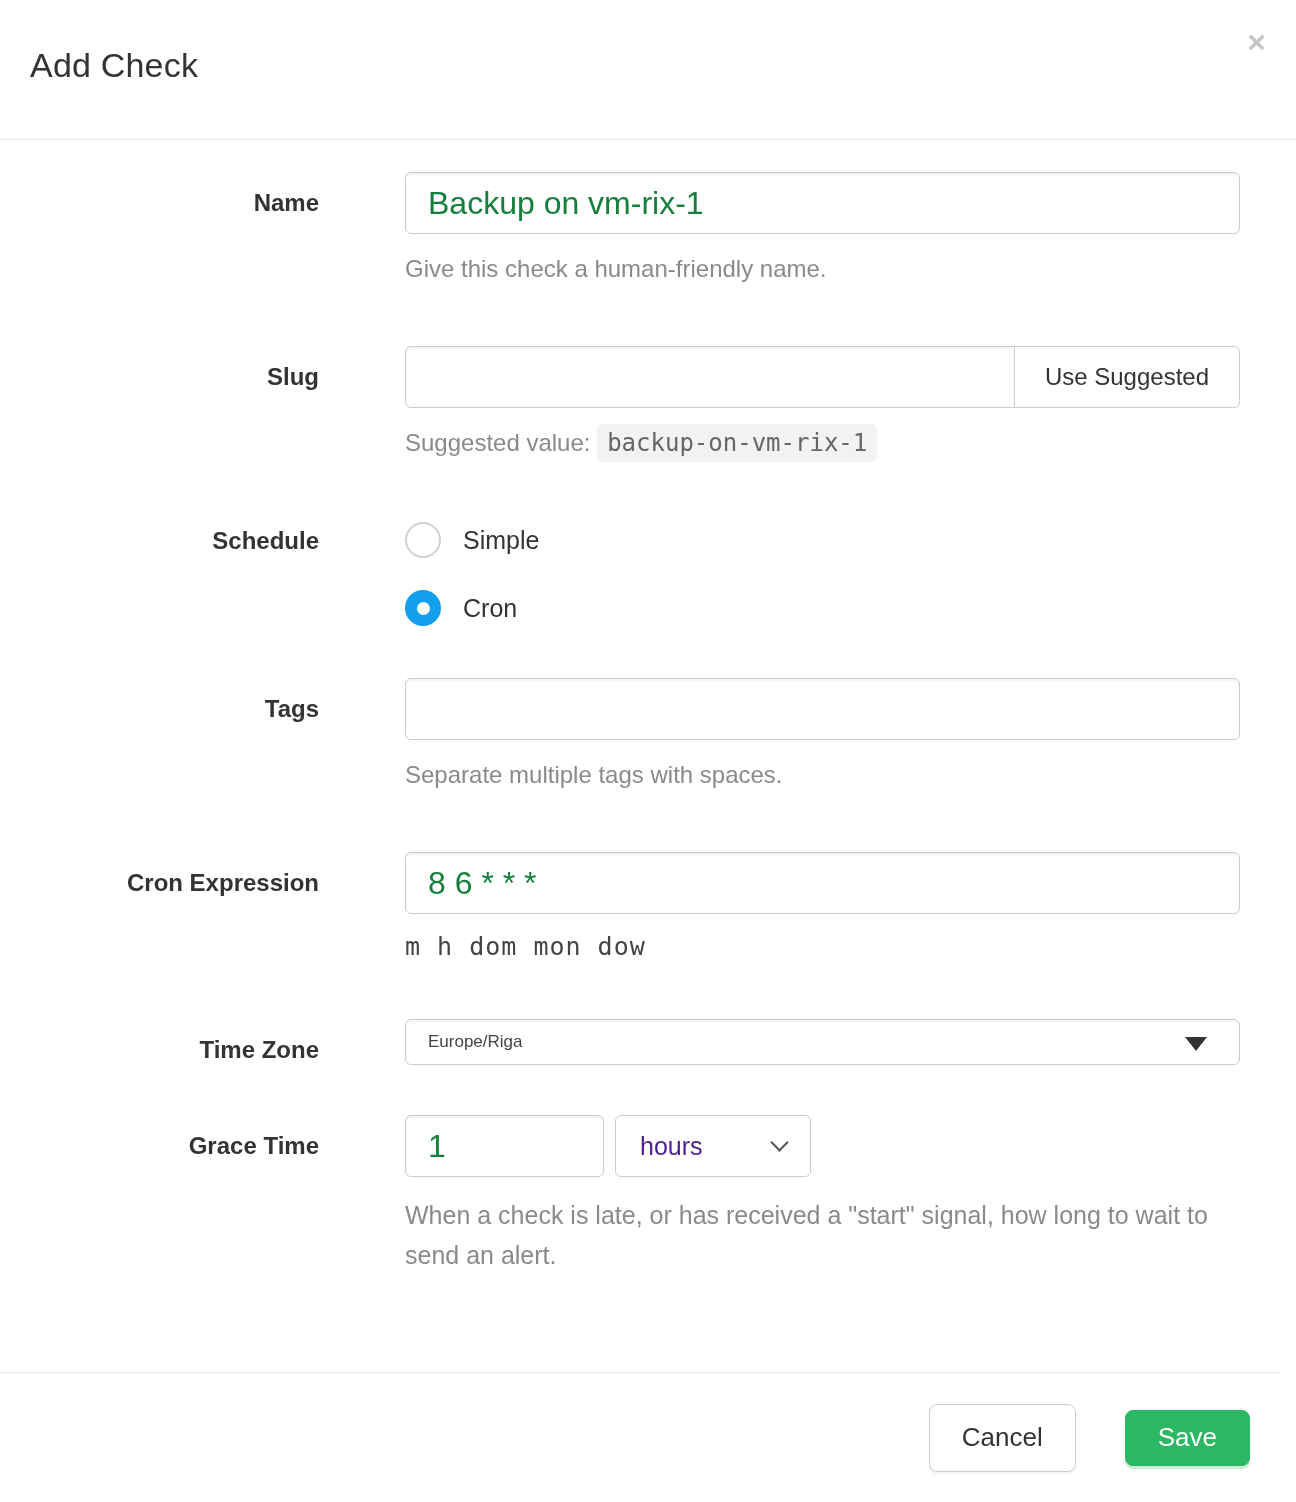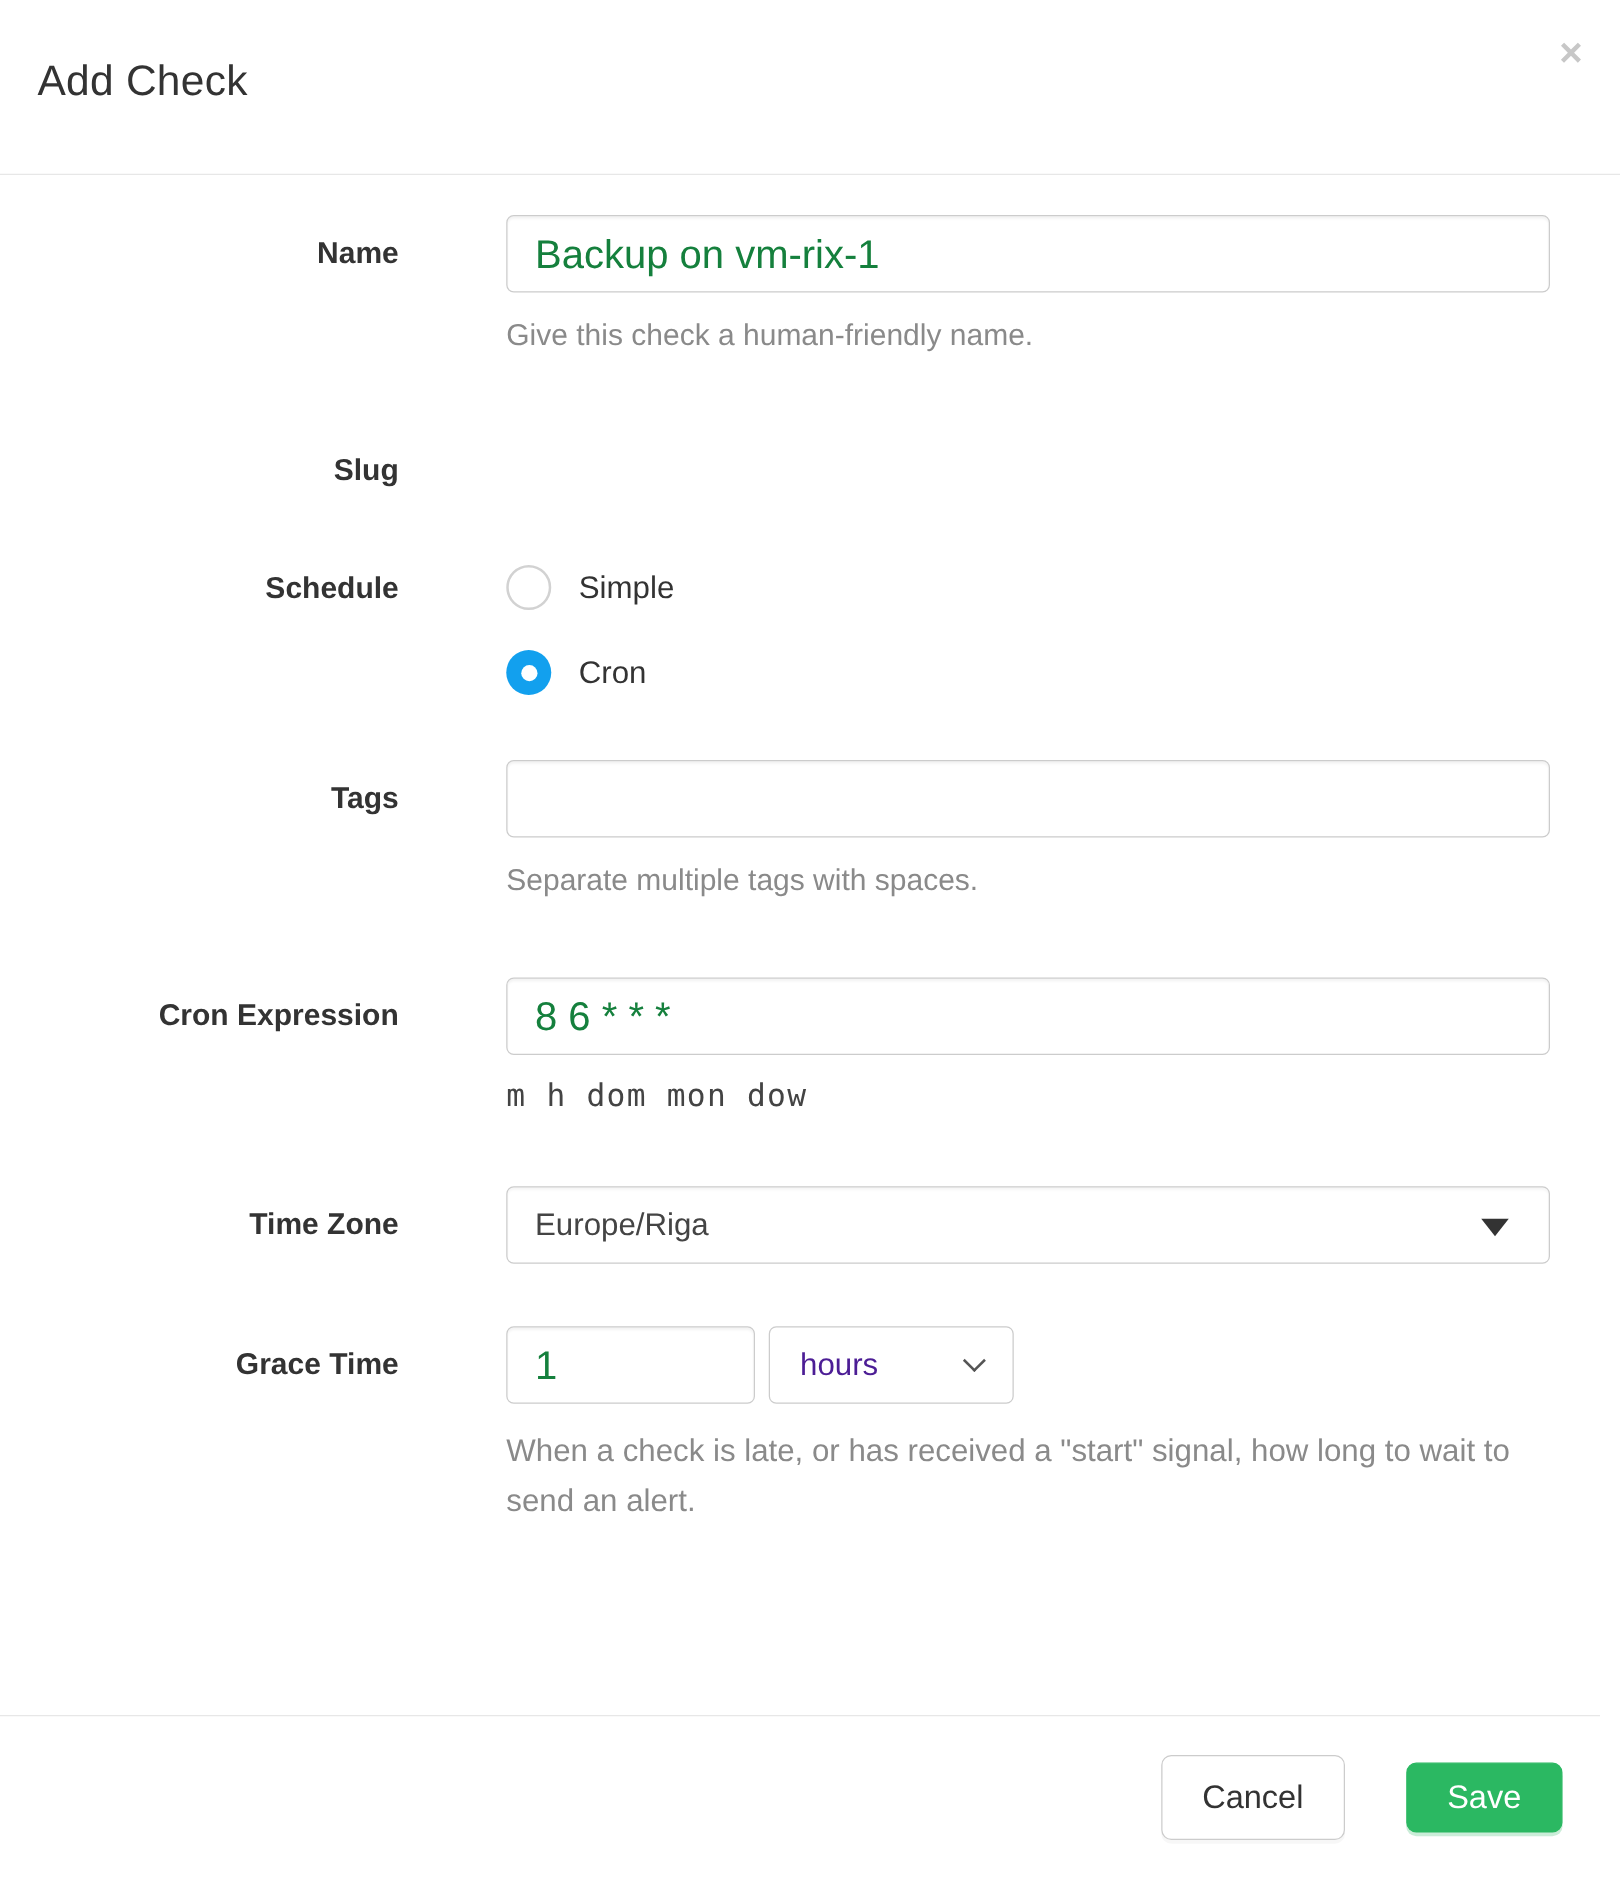--- a/index.html
+++ b/index.html
@@ -73,24 +73,24 @@
   }
   .radio-circle.checked { border:none; background:#12a0ee; }
   .radio-dot { width:13px; height:13px; border-radius:50%; background:#fff; }
   .radio-label { font-size:25px; color:#333; }
 
   
   .cron-help { margin-top:18px; font-size:25px; color:#444; letter-spacing:1px; }
 
   
   .select-box {
-    position:relative; width:100%; height:62px;
+    position:relative; width:100%; height:46px;
     border:1px solid #ccc; border-radius:6px; background:#fff;
     display:flex; align-items:center; padding:0 22px;
-    font-size:25px; color:#444; cursor:pointer;
+    font-size:17px; color:#444; cursor:pointer;
     box-shadow:inset 0 2px 2px rgba(0,0,0,0.04);
   }
   .caret-down {
     position:absolute; right:32px; top:50%; margin-top:-5px;
     width:0; height:0;
     border-left:11px solid transparent; border-right:11px solid transparent;
     border-top:14px solid #333;
   }
 
   
@@ -144,20 +144,30 @@
   <div class="form-group">
     <div class="ctl-label">Name</div>
     <div class="controls">
       <input class="text-input" type="text" value="Backup on vm-rix-1" style="">
       <div class="help-block">Give this check a human-friendly name.</div>
     </div>
   </div>
 
   <div class="form-group">
     <div class="ctl-label">Slug</div>
+    <div class="controls">
+      <div class="input-group">
+        <input class="text-input" type="text" value="" style="">
+        <button class="btn-default">Use Suggested</button>
+      </div>
+      <div class="help-block">
+        <span>Suggested value:</span>
+        <span class="code-chip">backup-on-vm-rix-1</span>
+      </div>
+    </div>
   </div>
 
   <div class="form-group tight">
     <div class="ctl-label" style="padding-top:6px;">Schedule</div>
     <div class="controls">
       <div class="radio-row">
         <span class="radio-circle"></span>
         <span class="radio-label">Simple</span>
       </div>
       <div class="radio-row">

